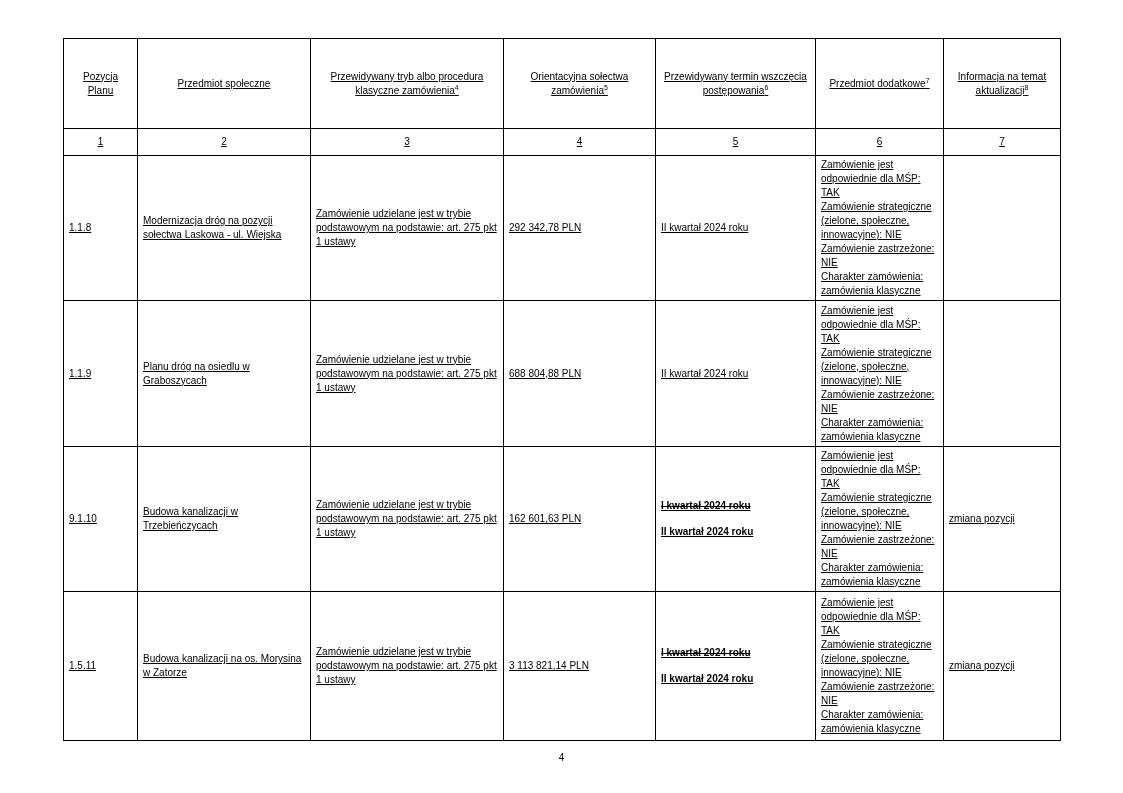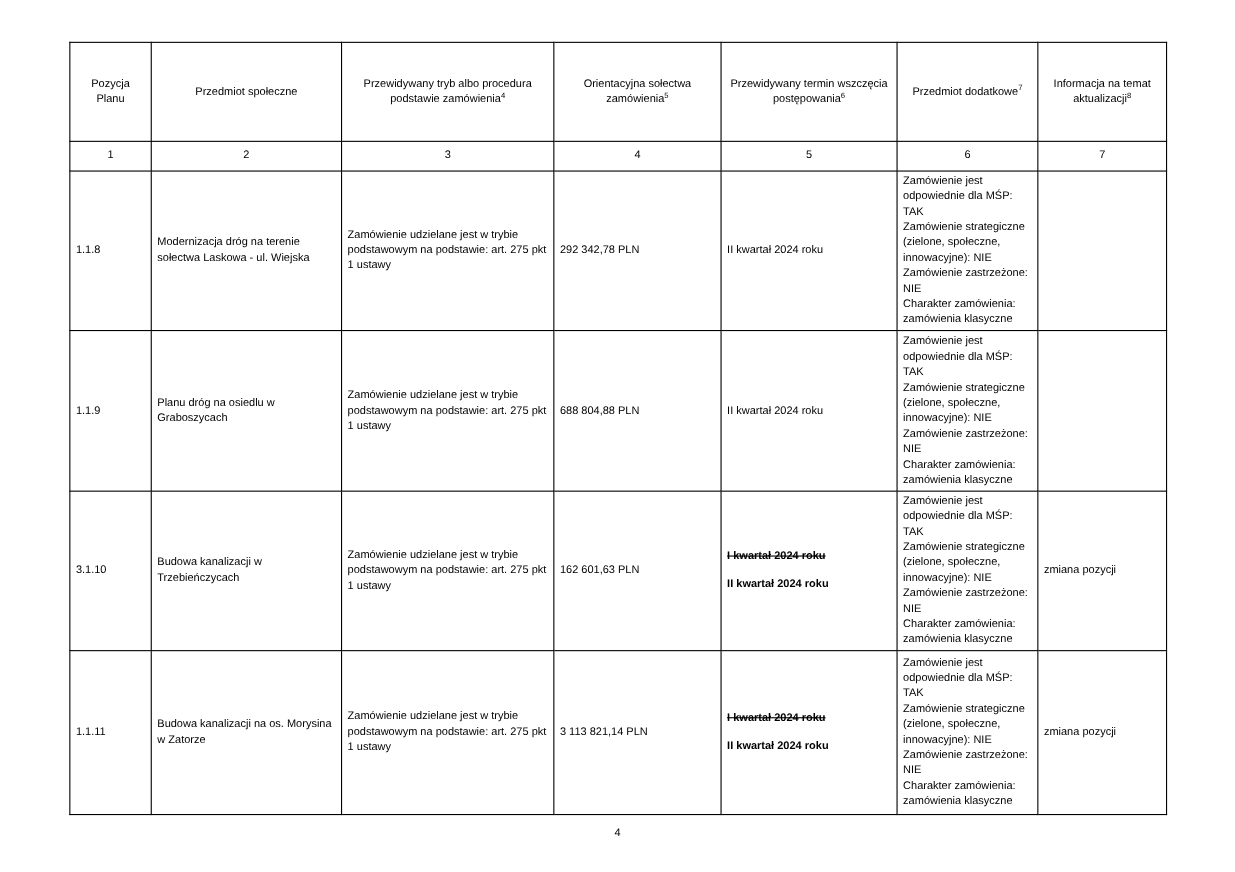--- a/index.html
+++ b/index.html
@@ -14,20 +14,21 @@
     width: 1123px; height: 793px;
     background: #ffffff;
     overflow: hidden;
   }
   table.plan {
     position: absolute;
     left: 63px; top: 38px;
     width: 997px;
     border-collapse: collapse;
     table-layout: fixed;
+    text-decoration: underline;
   }
   table.plan th, table.plan td {
     border: 1.5px solid #000;
     font-size: 10px;
     line-height: 14px;
     font-weight: normal;
     padding: 2px 5px;
     vertical-align: middle;
     overflow: hidden;
   }
@@ -68,40 +69,40 @@
       <col style="width:193px">
       <col style="width:152px">
       <col style="width:160px">
       <col style="width:128px">
       <col style="width:117px">
     </colgroup>
     <thead>
       <tr class="header-row">
         <th><span>Pozycja Planu</span></th>
         <th><span>Przedmiot społeczne</span></th>
-        <th><span>Przewidywany tryb albo procedura podstawie zamówienia</span><sup>4</sup></th>
+        <th><span>Przewidywany tryb albo procedura klasyczne zamówienia</span><sup>4</sup></th>
         <th><span>Orientacyjna sołectwa zamówienia</span><sup>5</sup></th>
         <th><span>Przewidywany termin wszczęcia postępowania</span><sup>6</sup></th>
         <th><span>Przedmiot dodatkowe</span><sup>7</sup></th>
         <th><span>Informacja na temat aktualizacji</span><sup>8</sup></th>
       </tr>
       <tr class="numbers-row">
         <td>1</td>
         <td>2</td>
         <td>3</td>
         <td>4</td>
         <td>5</td>
         <td>6</td>
         <td>7</td>
       </tr>
     </thead>
     <tbody>
       <tr class="data-row row-0">
         <td>1.1.8</td>
-        <td>Modernizacja dróg na terenie sołectwa Laskowa - ul. Wiejska</td>
+        <td>Modernizacja dróg na pozycji sołectwa Laskowa - ul. Wiejska</td>
         <td>Zamówienie udzielane jest w trybie podstawowym na podstawie: art. 275 pkt 1 ustawy</td>
         <td>292 342,78 PLN</td>
         <td>
 
           <div class="termin-new">II kwartał 2024 roku</div>
         </td>
         <td class="cell-informacje">Zamówienie jest odpowiednie dla MŚP: TAK
 Zamówienie strategiczne (zielone, społeczne, innowacyjne): NIE
 Zamówienie zastrzeżone: NIE
 Charakter zamówienia: zamówienia klasyczne</td>
@@ -116,36 +117,36 @@
 
           <div class="termin-new">II kwartał 2024 roku</div>
         </td>
         <td class="cell-informacje">Zamówienie jest odpowiednie dla MŚP: TAK
 Zamówienie strategiczne (zielone, społeczne, innowacyjne): NIE
 Zamówienie zastrzeżone: NIE
 Charakter zamówienia: zamówienia klasyczne</td>
         <td></td>
       </tr>
       <tr class="data-row row-2">
-        <td>3.1.10</td>
+        <td>9.1.10</td>
         <td>Budowa kanalizacji w Trzebieńczycach</td>
         <td>Zamówienie udzielane jest w trybie podstawowym na podstawie: art. 275 pkt 1 ustawy</td>
         <td>162 601,63 PLN</td>
         <td class="changed">
           <div class="termin-old">I kwartał 2024 roku</div>
           <div class="termin-new">II kwartał 2024 roku</div>
         </td>
         <td class="cell-informacje">Zamówienie jest odpowiednie dla MŚP: TAK
 Zamówienie strategiczne (zielone, społeczne, innowacyjne): NIE
 Zamówienie zastrzeżone: NIE
 Charakter zamówienia: zamówienia klasyczne</td>
         <td>zmiana pozycji</td>
       </tr>
       <tr class="data-row row-3">
-        <td>1.1.11</td>
+        <td>1.5.11</td>
         <td>Budowa kanalizacji na os. Morysina w Zatorze</td>
         <td>Zamówienie udzielane jest w trybie podstawowym na podstawie: art. 275 pkt 1 ustawy</td>
         <td>3 113 821,14 PLN</td>
         <td class="changed">
           <div class="termin-old">I kwartał 2024 roku</div>
           <div class="termin-new">II kwartał 2024 roku</div>
         </td>
         <td class="cell-informacje">Zamówienie jest odpowiednie dla MŚP: TAK
 Zamówienie strategiczne (zielone, społeczne, innowacyjne): NIE
 Zamówienie zastrzeżone: NIE

